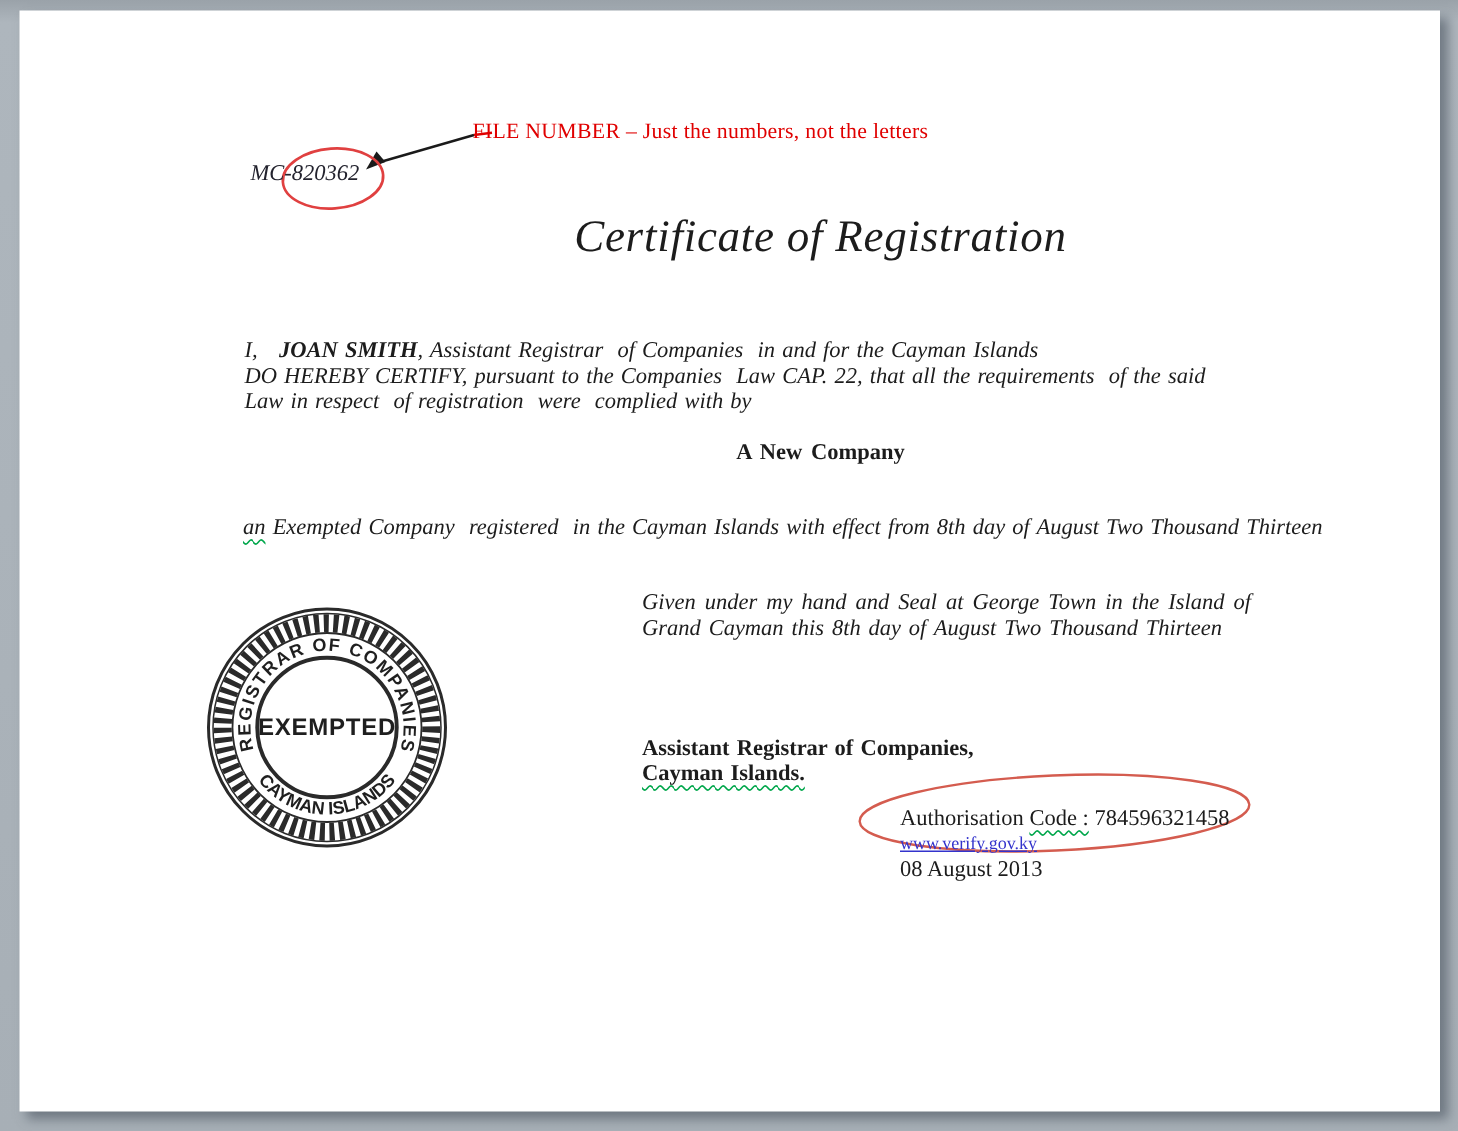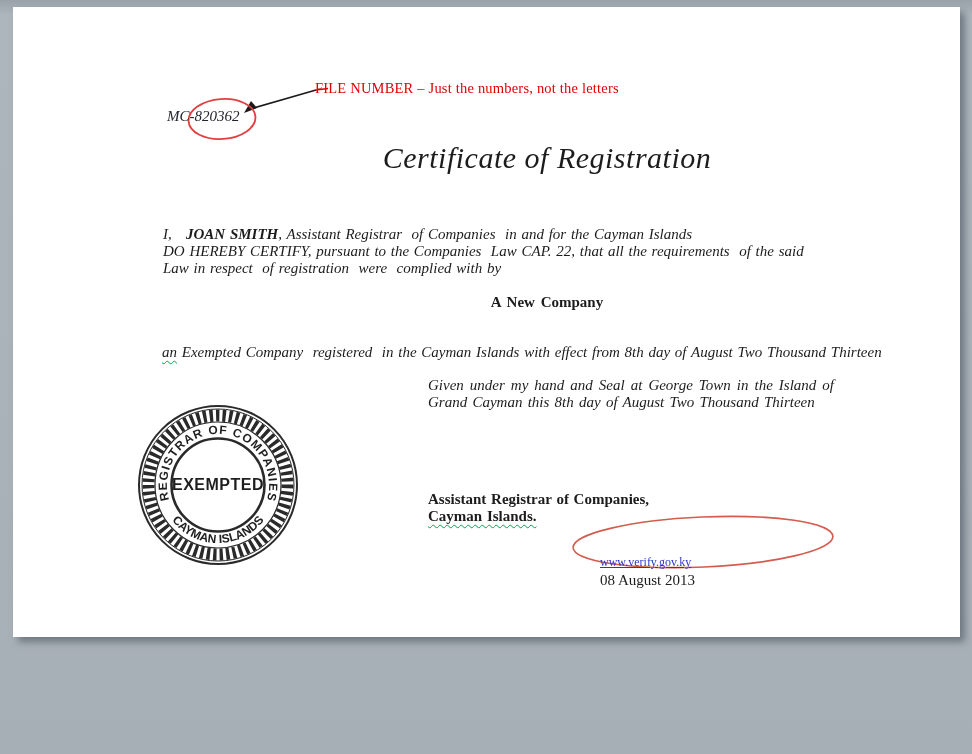--- a/index.html
+++ b/index.html
@@ -5,21 +5,21 @@
   html,body{margin:0;padding:0;}
   body{
     width:972px;height:754px;overflow:hidden;
     font-family:"Liberation Serif","DejaVu Serif",serif;color:#1c1c1c;
   }
   .stage{
     position:relative;width:972px;height:754px;
     background:linear-gradient(180deg,#9aa2a9 0%,#aeb6bd 2%,#aab2b9 60%,#a7afb6 100%);
   }
   .page{
-    position:absolute;left:13px;top:7px;width:947px;height:630px;
+    position:absolute;left:13px;top:7px;width:947px;height:734px;
     background:#ffffff;
     box-shadow:5px 5px 7px rgba(92,102,112,.75);
   }
   .abs{position:absolute;}
   .b{font-weight:bold;}
   .pre{white-space:pre;}
   .annotation{
     font-size:14.5px;letter-spacing:.2px;
   }
   .mc{font-size:15px;font-style:italic;color:#23232e;}
@@ -70,21 +70,21 @@
     <div class="abs bodyline pre" style="left:150px;top:219px;"><span>I,   </span><span class="b">JOAN SMITH</span><span>, Assistant Registrar  of Companies  in and for the Cayman Islands</span></div>
 
     <div class="abs doc-title" style="left:134px;top:134px;width:800px;">Certificate of Registration</div>
     <div class="abs bodyline pre" style="left:150px;top:236px;">DO HEREBY CERTIFY, pursuant to the Companies  Law CAP. 22, that all the requirements  of the said</div>
     <div class="abs company" style="left:134px;top:287px;width:800px;">A New Company</div>
 
     <div class="abs bodyline pre" style="left:150px;top:253px;">Law in respect  of registration  were  complied with by</div>
 
     <div class="abs bodyline pre" style="left:149px;top:337px;"><span class="sq">an</span><span> Exempted Company  registered  in the Cayman Islands with effect from 8th day of August Two Thousand Thirteen</span></div>
 
-    <div class="abs given" style="left:415px;top:370px;">
+    <div class="abs given" style="left:415px;top:387px;">
       <div class="l1">Given under my hand and Seal at George Town in the Island of</div>
       <div>Grand Cayman this 8th day of August Two Thousand Thirteen</div>
     </div>
 
     <svg class="abs" style="left:120px;top:393px;" width="170" height="170" viewBox="0 0 170 170">
       <circle cx="85" cy="85" r="79" fill="none" stroke="#2a2a2a" stroke-width="2"></circle>
       <circle cx="85" cy="85" r="76" fill="none" stroke="#2a2a2a" stroke-width="1"></circle>
       <circle cx="85" cy="85" r="69.5" fill="none" stroke="#2a2a2a" stroke-width="12" stroke-dasharray="3.4 3.1"></circle>
       <circle cx="85" cy="85" r="63" fill="none" stroke="#2a2a2a" stroke-width="1.2"></circle>
       <circle cx="85" cy="85" r="46.5" fill="none" stroke="#2a2a2a" stroke-width="2.6"></circle>
@@ -101,19 +101,20 @@
       <text x="85" y="90" text-anchor="middle" font-family="Liberation Sans, sans-serif" font-size="16" font-weight="bold" letter-spacing="0.5" fill="#1f1f1f">EXEMPTED</text>
     </svg>
 
     <div class="abs sig" style="left:415px;top:484px;text-align:center;">Assistant Registrar of Companies,</div>
     <div class="abs sig" style="left:415px;top:501px;"><span class="sq">Cayman Islands.</span></div>
 
     <svg class="abs" style="left:554px;top:503px;" width="272" height="64" viewBox="0 0 272 64">
       <ellipse cx="136" cy="32" rx="130" ry="25" fill="none" stroke="#d45c4f" stroke-width="1.6" transform="rotate(-2.5 136 32)"></ellipse>
     </svg>
 
+    <div class="abs auth pre" style="left:587px;top:531px;"><span>Authorisation </span><span class="sq">Code :</span><span> 784596321458</span></div>
 
     <a class="abs verify" style="left:587px;top:548px;">www.verify.gov.ky</a>
 
     <div class="abs auth" style="left:587px;top:565px;">08 August 2013</div>
 
   </div>
 </div>
 
 </body></html>

